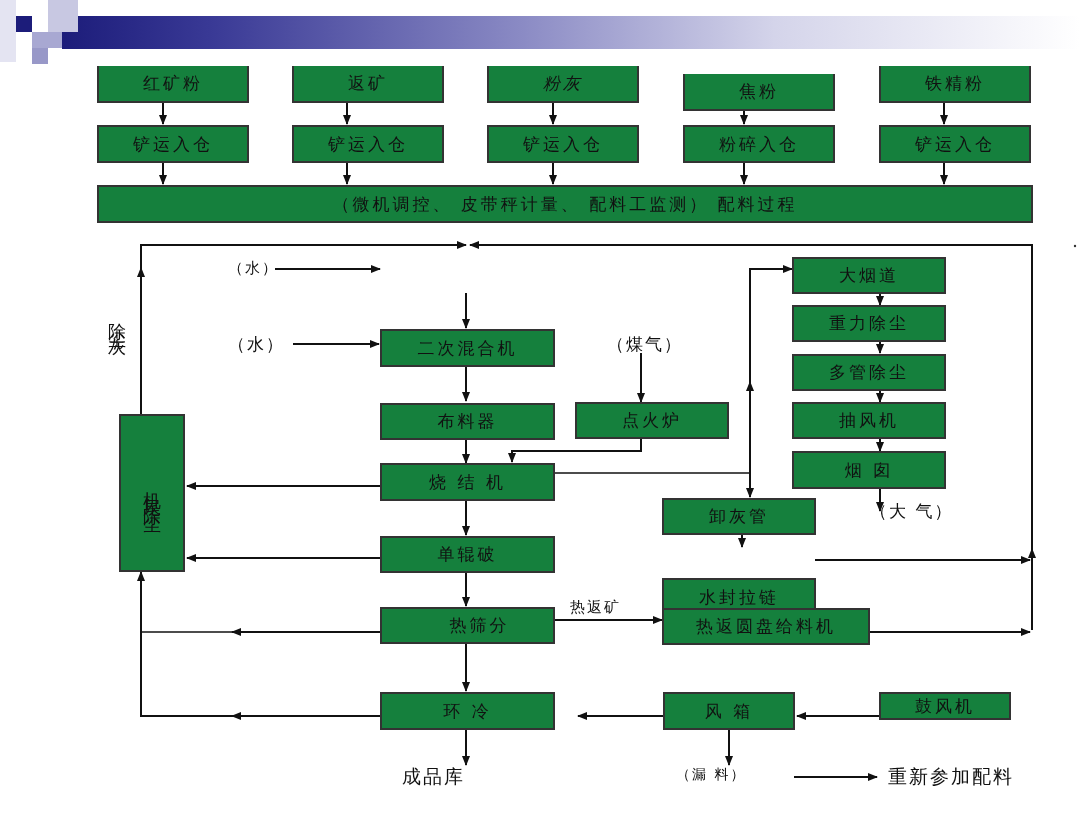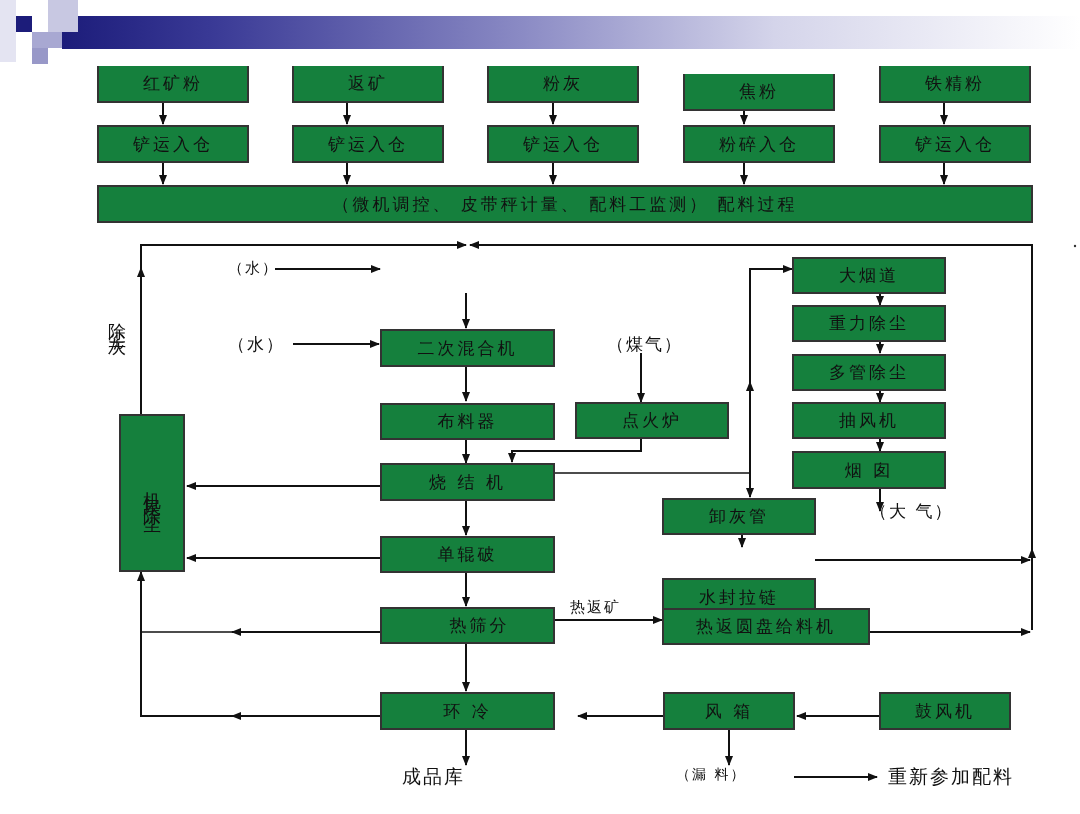--- a/index.html
+++ b/index.html
@@ -94,21 +94,21 @@
     <line x1="663" y1="716" x2="578" y2="716" marker-end="url(#ah)"></line>
     <line x1="880" y1="716" x2="797" y2="716" marker-end="url(#ah)"></line>
     <line x1="729" y1="729" x2="729" y2="765" marker-end="url(#ah)"></line>
     <line x1="794" y1="777" x2="877" y2="777" marker-end="url(#ah)"></line>
   </g>
   <circle cx="1075" cy="246" r="1.2" fill="#333"></circle>
 </svg>
 
 <div class="node open-top" style="left:97px;top:66px;width:152px;height:37px;">红矿粉</div>
 <div class="node open-top" style="left:292px;top:66px;width:152px;height:37px;">返矿</div>
-<div class="node open-top" style="left:487px;top:66px;width:152px;height:37px;">粉灰</div>
+<div class="node open-top" style="left:487px;top:66px;width:152px;height:37px;font-style:italic;">粉灰</div>
 <div class="node open-top" style="left:683px;top:66px;width:152px;height:37px;margin-top:8px;">焦粉</div>
 <div class="node open-top" style="left:879px;top:66px;width:152px;height:37px;">铁精粉</div>
 
 <div class="node" style="left:97px;top:125px;width:152px;height:38px;">铲运入仓</div>
 <div class="node" style="left:292px;top:125px;width:152px;height:38px;">铲运入仓</div>
 <div class="node" style="left:487px;top:125px;width:152px;height:38px;">铲运入仓</div>
 <div class="node" style="left:683px;top:125px;width:152px;height:38px;">粉碎入仓</div>
 <div class="node" style="left:879px;top:125px;width:152px;height:38px;">铲运入仓</div>
 
 <div class="node" style="left:97px;top:185px;width:936px;height:38px;">（微机调控、 皮带秤计量、 配料工监测） 配料过程</div>
@@ -136,15 +136,15 @@
 <div class="node" style="left:792px;top:451px;width:154px;height:38px;">烟  囱</div>
 <div class="lbl" style="left:870px;top:500px;">（大   气）</div>
 
 <div class="node" style="left:662px;top:498px;width:154px;height:37px;">卸灰管</div>
 <div class="node" style="left:662px;top:578px;width:154px;height:38px;">水封拉链</div>
 
 <div class="lbl" style="left:570px;top:598px;font-size:15px;">热返矿</div>
 <div class="node" style="left:662px;top:608px;width:208px;height:37px;">热返圆盘给料机</div>
 
 <div class="node" style="left:663px;top:692px;width:132px;height:38px;">风  箱</div>
-<div class="node" style="left:879px;top:692px;width:132px;height:38px;">鼓风机</div>
+<div class="node" style="left:879px;top:692px;width:132px;height:28px;">鼓风机</div>
 <div class="lbl" style="left:676px;top:766px;font-size:14px;">（漏  料）</div>
 <div class="lbl" style="left:888px;top:764px;font-size:19px;">重新参加配料</div>
 
 </body></html>

